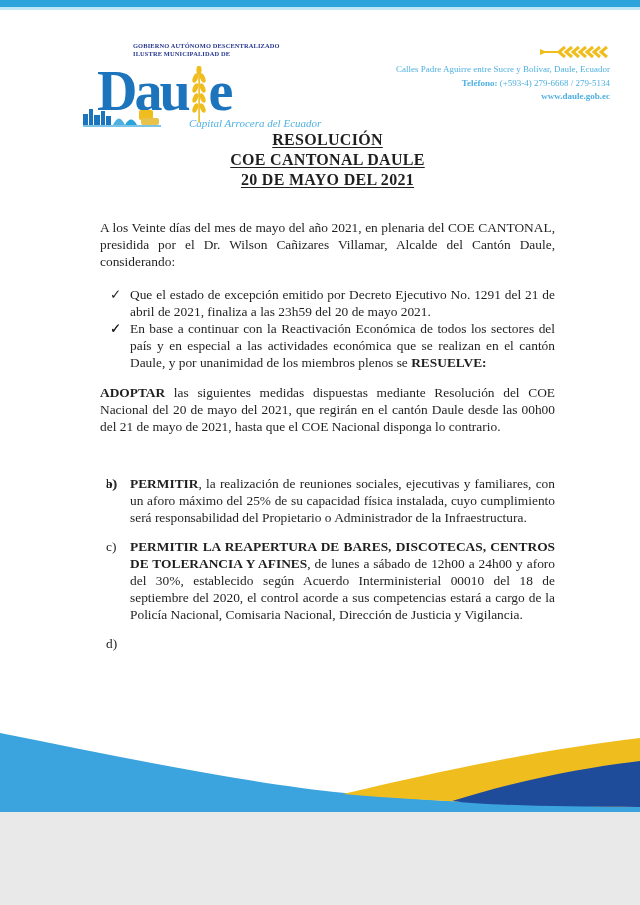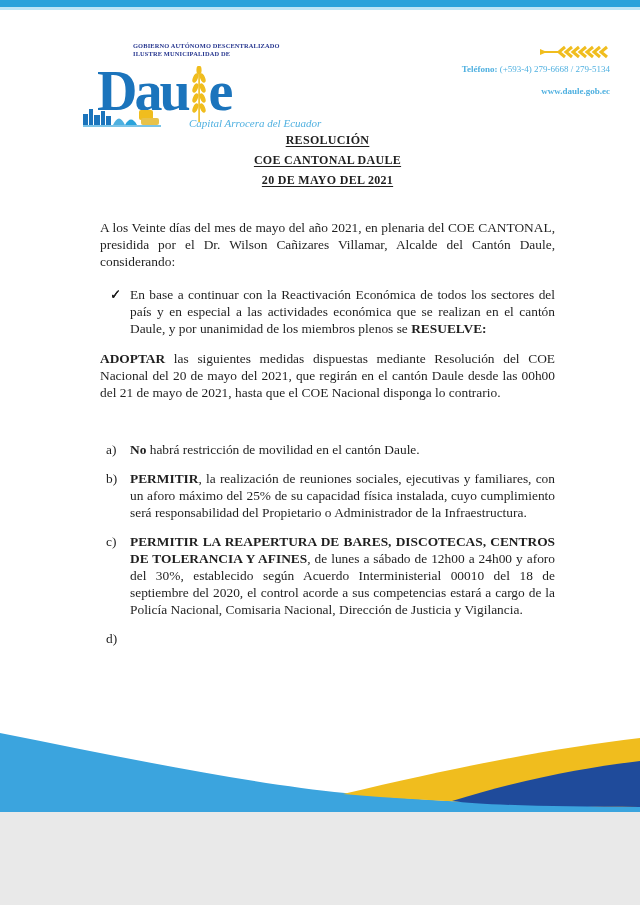--- a/index.html
+++ b/index.html
@@ -20,25 +20,25 @@
   .wm-txt{font-size:56px;font-weight:bold;letter-spacing:-3px;color:var(--logo_blue);
           line-height:58px;}
   .wheat{margin:0 2px -4px 3px;}
   .skyline{position:absolute;left:-16px;bottom:-8px;}
   .tagline{position:absolute;left:92px;bottom:-9px;font-size:11px;font-style:italic;
            color:var(--sky);white-space:nowrap;}
   
   .contact{position:absolute;right:30px;top:45px;text-align:right;color:var(--sky);
            font-size:9px;line-height:13.5px;}
   .contact .spike{display:block;margin:0 2px 4px auto;}
-  .contact .web{font-weight:bold;margin-top:8px;}
+  .contact .web{font-weight:bold;}
   
   .content{position:absolute;left:100px;top:130px;width:455px;font-size:13.4px;
            line-height:17px;text-align:justify;}
-  .title{text-align:center;font-size:12px;font-weight:bold;line-height:20px;
+  .title{text-align:center;font-size:16px;font-weight:bold;line-height:20px;
          letter-spacing:.3px;margin-bottom:29px;}
   .title span{text-decoration:underline;text-underline-offset:2px;}
   .para{text-align:justify;}
   .checks{margin:16px 0 13px 0;}
   .citem{position:relative;padding-left:30px;}
   .citem .cm{position:absolute;left:10px;}
   .adopt{margin-bottom:40px;}
   .mitem{position:relative;padding-left:30px;margin-bottom:12px;}
   .mitem .letter{position:absolute;left:6px;}
   
@@ -93,52 +93,53 @@
       <g stroke="var(--gold)" stroke-width="3" fill="none">
         <path d="M27,2 L21,7 L27,12"></path>
           <path d="M34,2 L28,7 L34,12"></path>
           <path d="M41,2 L35,7 L41,12"></path>
         <path d="M48,2 L42,7 L48,12"></path>
           <path d="M55,2 L49,7 L55,12"></path>
           <path d="M62,2 L56,7 L62,12"></path>
         <path d="M69,2 L63,7 L69,12"></path>
       </g>
     </svg>
+    <div>Calles Padre Aguirre entre Sucre y Bolívar, Daule, Ecuador</div>
     <div><b>Teléfono:</b><span> (+593-4) 279-6668 / 279-5134</span></div>
     <div class="web">www.daule.gob.ec</div>
   </div>
 
   <div class="content">
     <div class="title">
       <div><span>RESOLUCIÓN</span></div>
       <div><span>COE CANTONAL DAULE</span></div>
       <div><span>20 DE MAYO DEL 2021</span></div>
     </div>
 
     <p class="para">A los Veinte días del mes de mayo del año 2021, en plenaria del COE CANTONAL, presidida por el Dr. Wilson Cañizares Villamar, Alcalde del Cantón Daule, considerando:</p>
 
     <div class="checks">
       <div class="citem">
         <span class="cm">✓</span>
+        <span><span>Que el estado de excepción emitido por Decreto Ejecutivo No. 1291 del 21 de abril de 2021, finaliza a las 23h59 del 20 de mayo 2021.</span><b></b></span>
       </div>
       <div class="citem">
         <span class="cm">✓</span>
       </div>
       <div class="citem">
         <span class="cm">✓</span>
         <span><span>En base a continuar con la Reactivación Económica de todos los sectores del país y en especial a las actividades económica que se realizan en el cantón Daule, y por unanimidad de los miembros plenos se </span><b>RESUELVE:</b></span>
       </div>
     </div>
 
     <p class="para adopt"><b>ADOPTAR</b><span> las siguientes medidas dispuestas mediante Resolución del COE Nacional del 20 de mayo del 2021, que regirán en el cantón Daule desde las 00h00 del 21 de mayo de 2021, hasta que el COE Nacional disponga lo contrario.</span></p>
 
     <div>
       <div class="mitem">
         <span class="letter">a)</span>
-        <span><b>No</b><span> habrá restricción de movilidad en el cantón Daule.</span></span>
       </div>
       <div class="mitem">
         <span class="letter">b)</span>
         <span><b>PERMITIR</b><span>, la realización de reuniones sociales, ejecutivas y familiares, con un aforo máximo del 25% de su capacidad física instalada, cuyo cumplimiento será responsabilidad del Propietario o Administrador de la Infraestructura.</span></span>
       </div>
       <div class="mitem">
         <span class="letter">c)</span>
         <span><b>PERMITIR LA REAPERTURA DE BARES, DISCOTECAS, CENTROS DE TOLERANCIA Y AFINES</b><span>, de lunes a sábado de 12h00 a 24h00 y aforo del 30%, establecido según Acuerdo Interministerial 00010 del 18 de septiembre del 2020, el control acorde a sus competencias estará a cargo de la Policía Nacional, Comisaria Nacional, Dirección de Justicia y Vigilancia.</span></span>
       </div>
       <div class="mitem">

